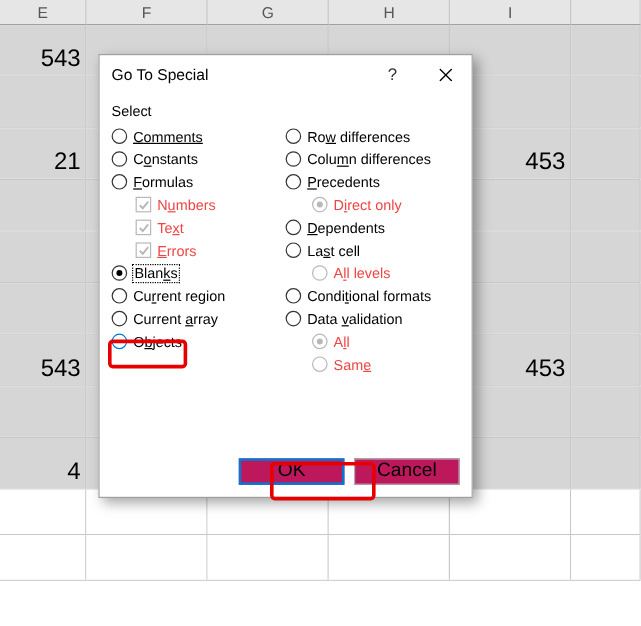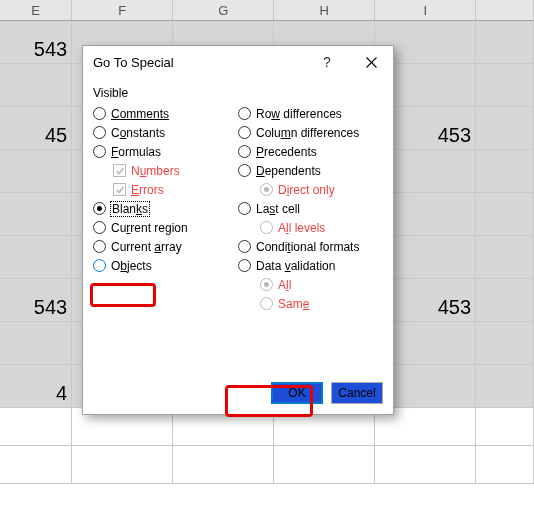--- a/index.html
+++ b/index.html
@@ -154,26 +154,26 @@
   }
 
   .buttons {
     position: absolute;
     right: 10px;
     bottom: 10px;
     display: flex;
     gap: 8px;
   }
   .btn {
-    width: 52px;
+    width: 88px;
     height: 22px;
-    background: #1d4ed8;
+    background: #be185d;
     border: 1px solid #adadad;
     display: flex; align-items: center; justify-content: center;
-    font-size: 12px;
+    font-size: 16px;
   }
   .btn.default {
     border: 2px solid #0078d7;
   }
 
   .hl {
     position: absolute;
     border: 3px solid #e70000;
     border-radius: 4px;
     pointer-events: none;
@@ -210,21 +210,21 @@
       </div>
       <div class="row">
         <div class="cell cE"></div>
         <div class="cell cF"></div>
         <div class="cell cG"></div>
         <div class="cell cH"></div>
         <div class="cell cI"></div>
         <div class="cell cJ"></div>
       </div>
       <div class="row">
-        <div class="cell cE">45</div>
+        <div class="cell cE">21</div>
         <div class="cell cF"></div>
         <div class="cell cG"></div>
         <div class="cell cH"></div>
         <div class="cell cI">453</div>
         <div class="cell cJ"></div>
       </div>
       <div class="row">
         <div class="cell cE"></div>
         <div class="cell cF"></div>
         <div class="cell cG"></div>
@@ -297,21 +297,21 @@
     <div class="help">?</div>
     <div class="close">
       <svg viewBox="0 0 11 11">
         <line x1="0.5" y1="0.5" x2="10.5" y2="10.5" stroke="#000" stroke-width="1.1"></line>
         <line x1="10.5" y1="0.5" x2="0.5" y2="10.5" stroke="#000" stroke-width="1.1"></line>
       </svg>
     </div>
   </div>
 
   <div class="body">
-    <div class="group-label">Visible</div>
+    <div class="group-label">Select</div>
     <div class="cols">
 
       <div class="col">
         <div class="opt">
           <span class="radio"></span>
           <span class="lbl"><u><u>C</u>omments</u></span>
         </div>
         <div class="opt">
           <span class="radio"></span>
           <span class="lbl">C<u>o</u>nstants</span>
@@ -327,20 +327,28 @@
               </svg>
           </span>
           <span class="lbl disabled">N<u>u</u>mbers</span>
         </div>
         <div class="opt indent">
           <span class="check">
             <svg viewBox="0 0 10 10">
                 <polyline points="1.5,5 4,7.5 8.5,2" fill="none" stroke="#b8b8b8" stroke-width="1.6"></polyline>
               </svg>
           </span>
+          <span class="lbl disabled">Te<u>x</u>t</span>
+        </div>
+        <div class="opt indent">
+          <span class="check">
+            <svg viewBox="0 0 10 10">
+                <polyline points="1.5,5 4,7.5 8.5,2" fill="none" stroke="#b8b8b8" stroke-width="1.6"></polyline>
+              </svg>
+          </span>
           <span class="lbl disabled"><u>E</u>rrors</span>
         </div>
         <div class="opt">
           <span class="radio">
               <span class="dot"></span>
             </span>
           <span class="lbl"><span class="focus-dotted">Blan<u>k</u>s</span></span>
         </div>
         <div class="opt">
           <span class="radio"></span>
@@ -361,33 +369,33 @@
           <span class="radio"></span>
           <span class="lbl">Ro<u>w</u> differences</span>
         </div>
         <div class="opt">
           <span class="radio"></span>
           <span class="lbl">Colu<u>m</u>n differences</span>
         </div>
         <div class="opt">
           <span class="radio"></span>
           <span class="lbl"><u>P</u>recedents</span>
-        </div>
-        <div class="opt">
-          <span class="radio"></span>
-          <span class="lbl"><u>D</u>ependents</span>
         </div>
         <div class="opt indent2">
           <span class="radio disabled">
               <span class="dot" style="background:#b8b8b8"></span>
             </span>
           <span class="lbl disabled">D<u>i</u>rect only</span>
         </div>
         <div class="opt">
           <span class="radio"></span>
+          <span class="lbl"><u>D</u>ependents</span>
+        </div>
+        <div class="opt">
+          <span class="radio"></span>
           <span class="lbl">La<u>s</u>t cell</span>
         </div>
         <div class="opt indent2">
           <span class="radio disabled"></span>
           <span class="lbl disabled">A<u>l</u>l levels</span>
         </div>
         <div class="opt">
           <span class="radio"></span>
           <span class="lbl">Condi<u>t</u>ional formats</span>
         </div>

